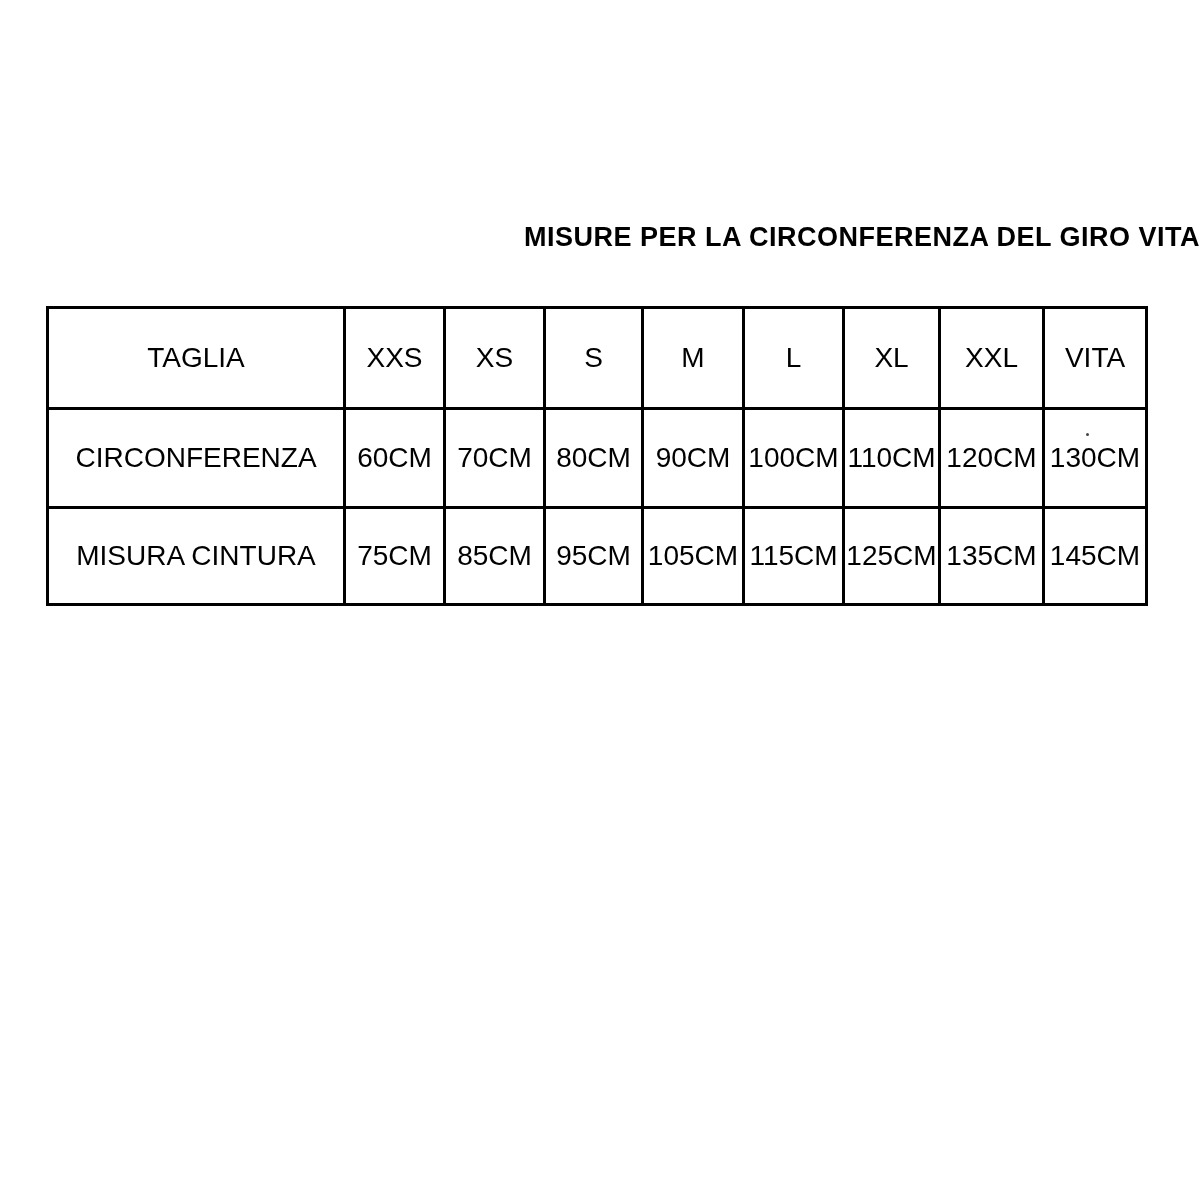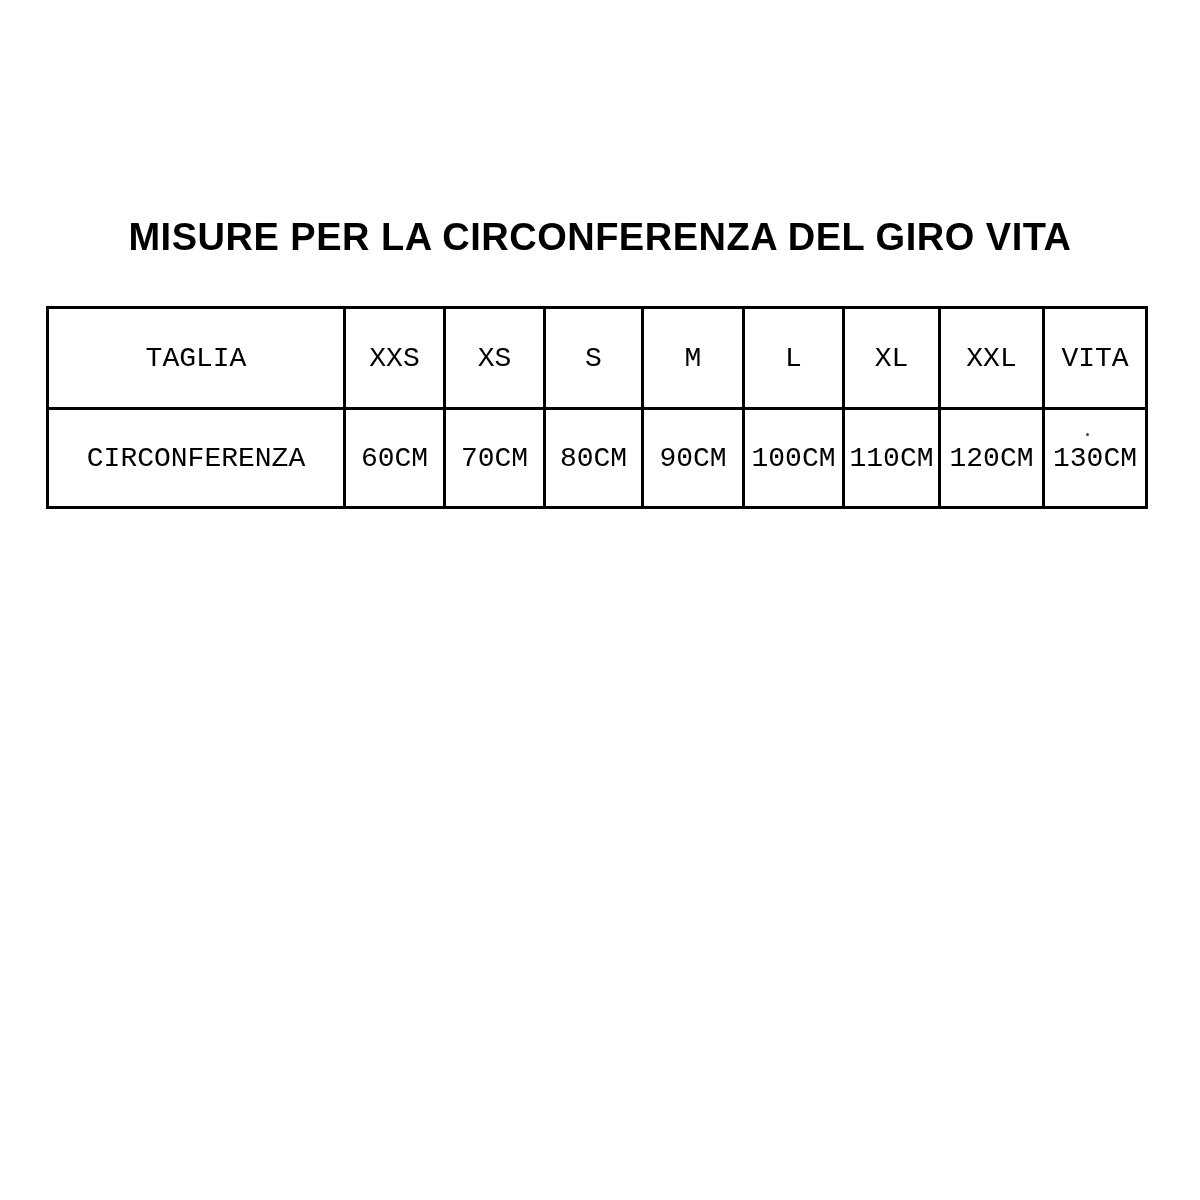--- a/index.html
+++ b/index.html
@@ -13,34 +13,33 @@
     width: 1200px;
     height: 1200px;
     background: #ffffff;
     overflow: hidden;
   }
   .title {
     position: absolute;
     top: 221px;
     left: 0;
     width: 1200px;
-    text-align: center;
-    font-size: 38px;
+    text-align: right;
+    font-size: 27px;
     font-weight: bold;
     letter-spacing: 0.5px;
     color: #000000;
     line-height: 32px;
   }
   table.size-chart {
     position: absolute;
     left: 46px;
     top: 306px;
     border-collapse: collapse;
     table-layout: fixed;
-    font-family: Liberation Mono, monospace;
   }
   table.size-chart td {
     border: 3px solid #000000;
     text-align: center;
     vertical-align: middle;
     font-size: 28px;
     color: #000000;
     padding: 0;
     overflow: hidden;
     white-space: nowrap;
@@ -94,18 +93,29 @@
         <td>CIRCONFERENZA</td>
         <td>60CM</td>
         <td>70CM</td>
         <td>80CM</td>
         <td>90CM</td>
         <td>100CM</td>
         <td>110CM</td>
         <td>120CM</td>
         <td>130CM</td>
       </tr>
+      <tr class="data-row-2">
+        <td>MISURA CINTURA</td>
+        <td>75CM</td>
+        <td>85CM</td>
+        <td>95CM</td>
+        <td>105CM</td>
+        <td>115CM</td>
+        <td>125CM</td>
+        <td>135CM</td>
+        <td>145CM</td>
+      </tr>
     </tbody>
   </table>
 
   <div class="speck"></div>
 
 </div>
 
 </body></html>

